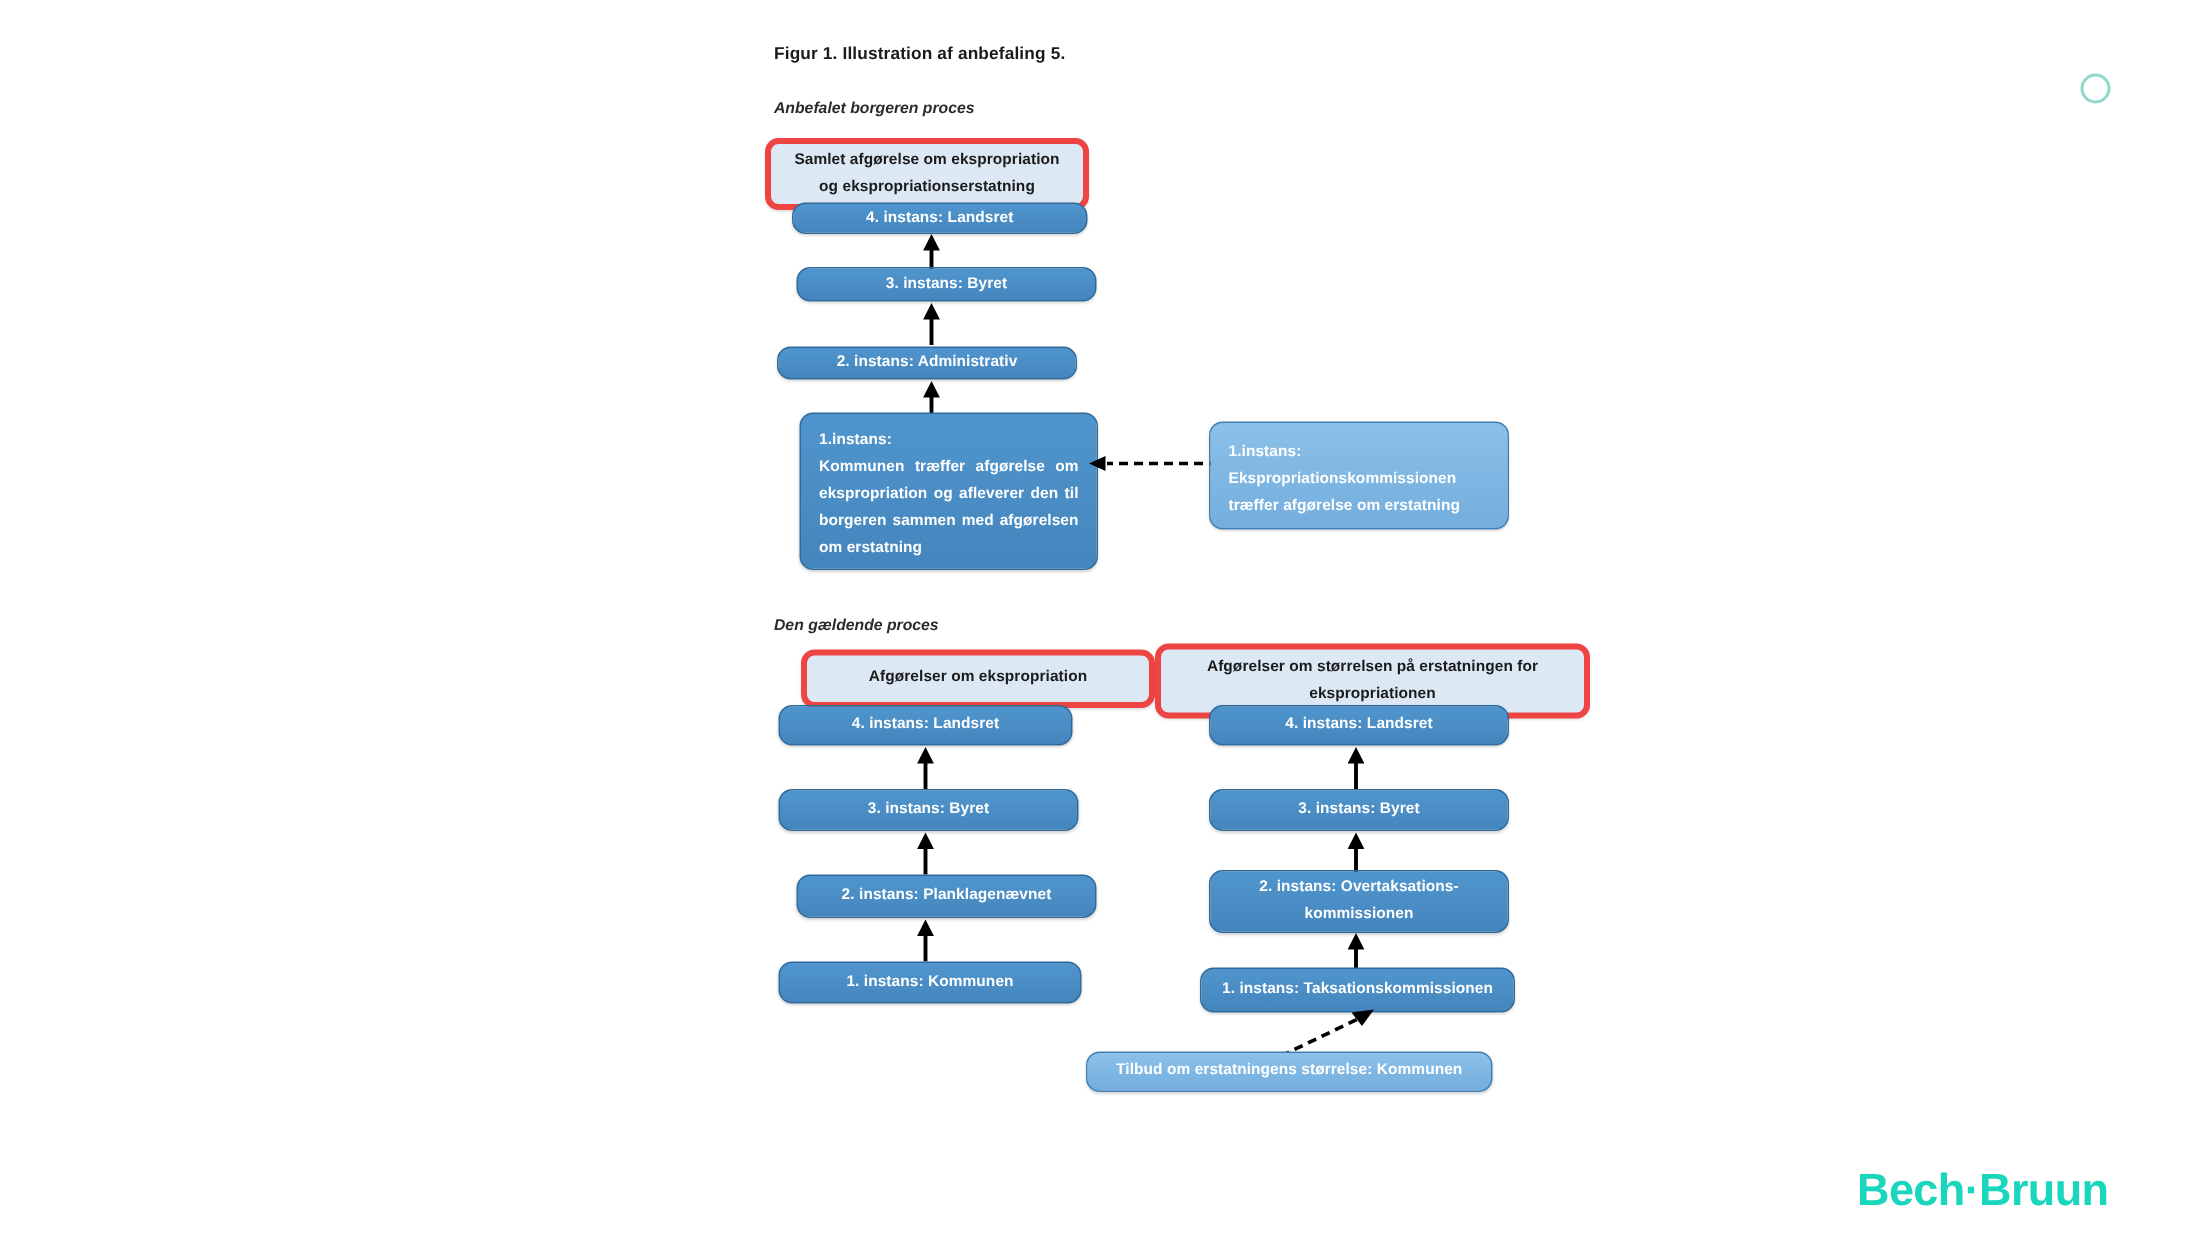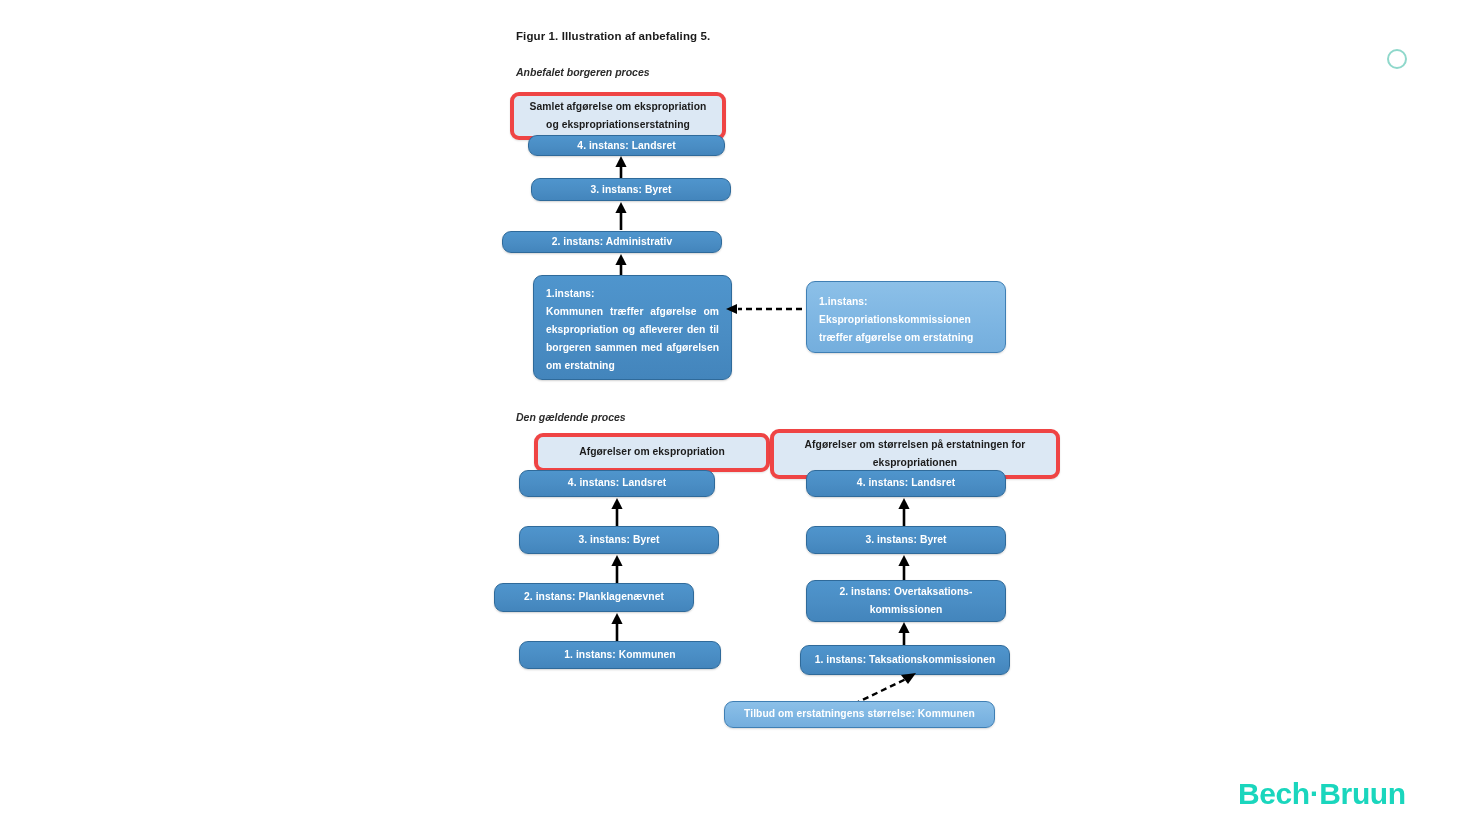--- a/index.html
+++ b/index.html
@@ -143,21 +143,21 @@
     <polygon points="13,0 7.4,11 18.6,11" fill="#000"></polygon>
   </svg>
 
   <div class="box box--blue" style="left:531px; top:178px; width:200px; height:23px;">3. instans: Byret</div>
 
   <svg class="arrow-svg" style="left:608px; top:202px; width:26px; height:28px;" viewBox="0 0 26 28">
     <line x1="13" y1="28" x2="13" y2="9" stroke="#000" stroke-width="2.6"></line>
     <polygon points="13,0 7.4,11 18.6,11" fill="#000"></polygon>
   </svg>
 
-  <div class="box box--blue" style="left:502px; top:231px; width:220px; height:22px;">2. instans: Administrativ</div>
+  <div class="box box--blue" style="left:518px; top:231px; width:200px; height:22px;">2. instans: Administrativ</div>
 
   <svg class="arrow-svg" style="left:608px; top:254px; width:26px; height:28px;" viewBox="0 0 26 28">
     <line x1="13" y1="28" x2="13" y2="9" stroke="#000" stroke-width="2.6"></line>
     <polygon points="13,0 7.4,11 18.6,11" fill="#000"></polygon>
   </svg>
 
   <div class="box box--blue justify" style="left:533px; top:275px; width:199px; height:105px;">
     <span style="display:block;text-align:left;">1.instans:</span>
     <span style="display:block;">Kommunen træffer afgørelse om ekspropriation og afleverer den til borgeren sammen med afgørelsen om erstatning</span>
   </div>
@@ -183,21 +183,21 @@
     <polygon points="13,0 7.4,11 18.6,11" fill="#000"></polygon>
   </svg>
 
   <div class="box box--blue" style="left:519px; top:526px; width:200px; height:28px;">3. instans: Byret</div>
 
   <svg class="arrow-svg" style="left:604px; top:555px; width:26px; height:28px;" viewBox="0 0 26 28">
     <line x1="13" y1="28" x2="13" y2="9" stroke="#000" stroke-width="2.6"></line>
     <polygon points="13,0 7.4,11 18.6,11" fill="#000"></polygon>
   </svg>
 
-  <div class="box box--blue" style="left:494px; top:583px; width:200px; height:29px;">2. instans: Planklagenævnet</div>
+  <div class="box box--blue" style="left:531px; top:583px; width:200px; height:29px;">2. instans: Planklagenævnet</div>
 
   <svg class="arrow-svg" style="left:604px; top:613px; width:26px; height:28px;" viewBox="0 0 26 28">
     <line x1="13" y1="28" x2="13" y2="9" stroke="#000" stroke-width="2.6"></line>
     <polygon points="13,0 7.4,11 18.6,11" fill="#000"></polygon>
   </svg>
 
   <div class="box box--blue" style="left:519px; top:641px; width:202px; height:28px;">1. instans: Kommunen</div>
 
   <div class="box box--pale" style="left:770px; top:429px; width:290px; height:50px;">Afgørelser om størrelsen på erstatningen for ekspropriationen</div>
 

